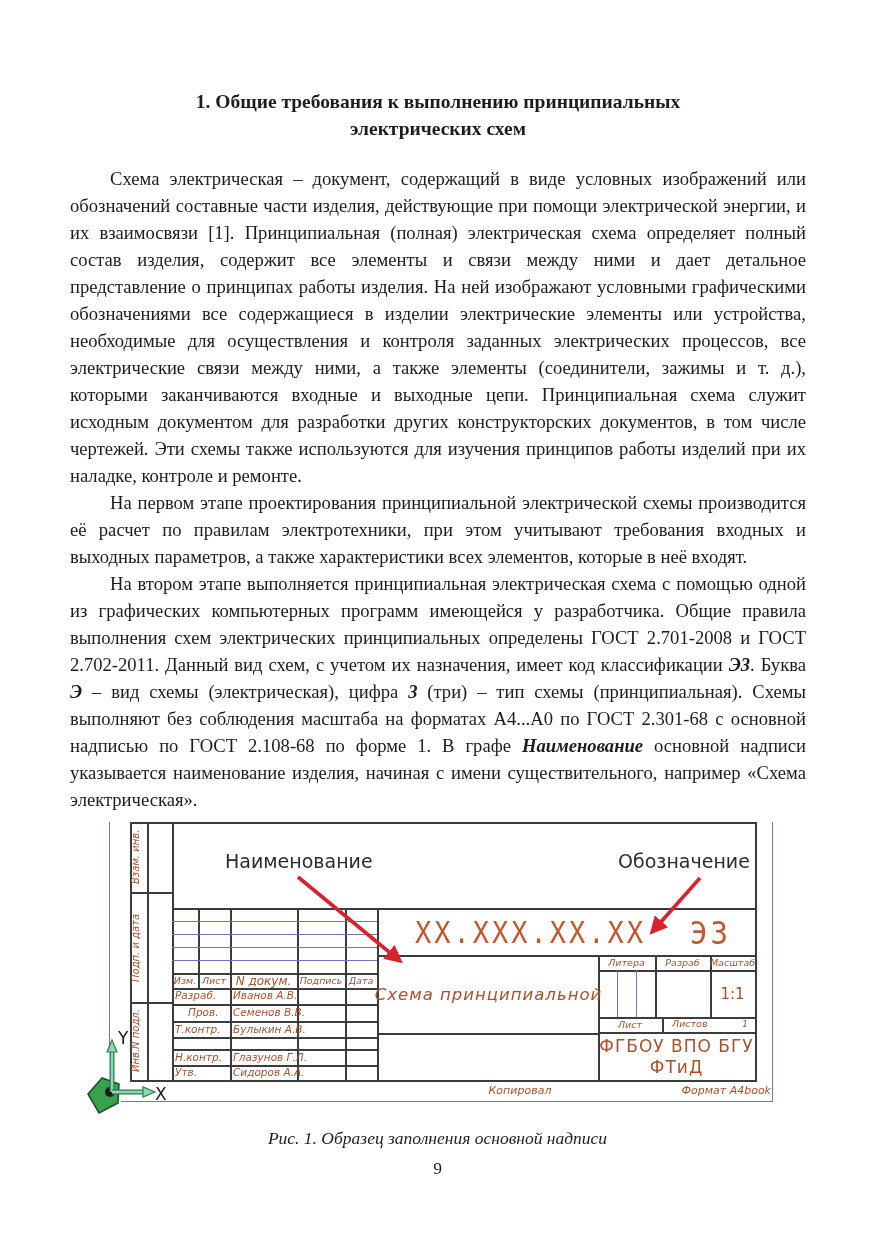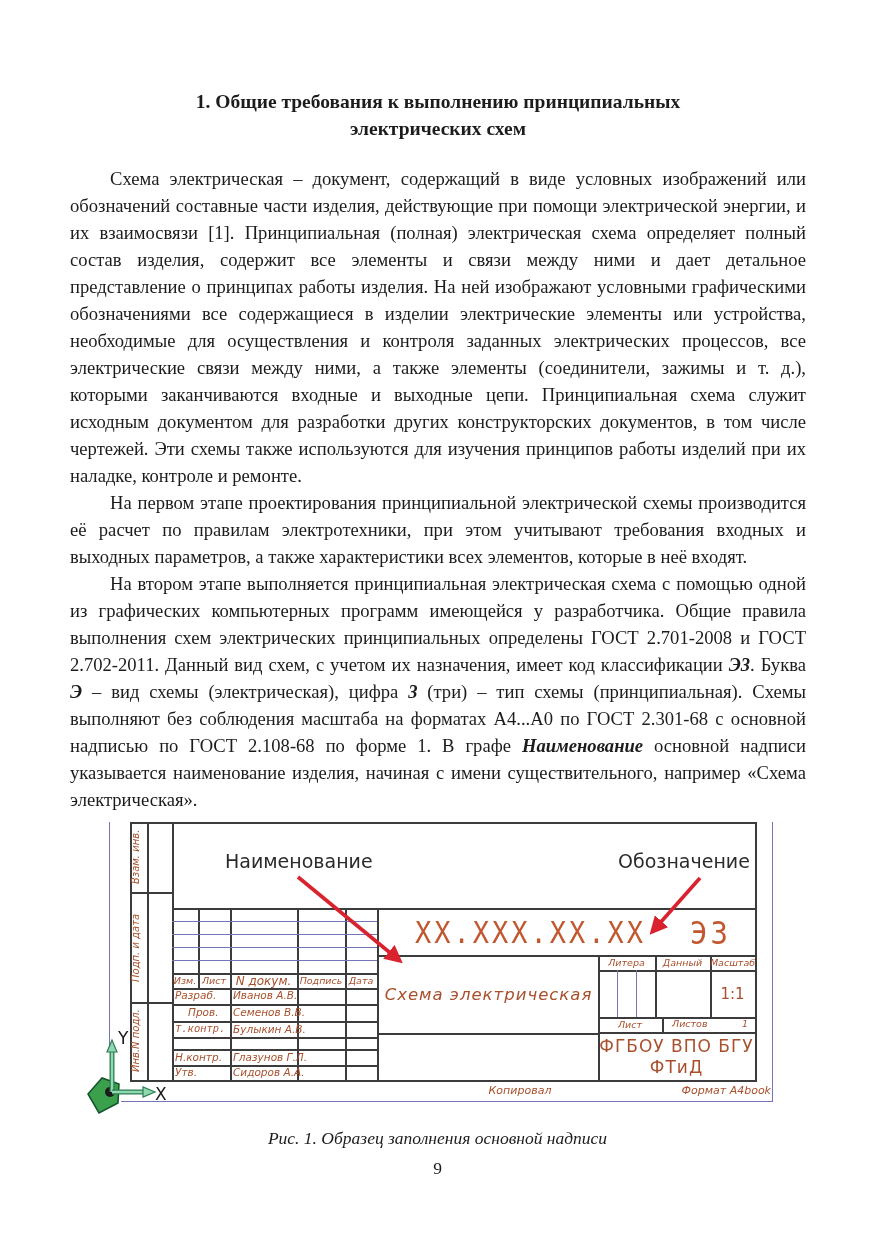--- a/index.html
+++ b/index.html
@@ -88,45 +88,45 @@
       <div class="cad ctr" style="left:0;top:65px;width:26px;height:15px;font-size:9.5px;">Изм.</div>
       <div class="cad ctr" style="left:26px;top:65px;width:32px;height:15px;font-size:9.5px;">Лист</div>
       <div class="cad ctr" style="left:58px;top:65px;width:67px;height:15px;font-size:12px;">N докум.</div>
       <div class="cad ctr" style="left:125px;top:65px;width:48px;height:15px;font-size:9.5px;">Подпись</div>
       <div class="cad ctr" style="left:173px;top:65px;width:32px;height:15px;font-size:9.5px;">Дата</div>
 
       <div class="cad" style="left:3px;top:81px;width:54px;font-size:10.5px;">Разраб.</div>
       <div class="cad" style="left:61px;top:81px;width:63px;font-size:10.5px;">Иванов А.В.</div>
       <div class="cad" style="left:16px;top:98px;width:54px;font-size:10.5px;">Пров.</div>
       <div class="cad" style="left:61px;top:98px;width:63px;font-size:10.5px;">Семенов В.В.</div>
-      <div class="cad" style="left:3px;top:115px;width:54px;font-size:10.5px;font-family:Liberation Mono, monospace;">Т.контр.</div>
+      <div class="cad" style="left:3px;top:115px;width:54px;font-size:10.5px;">Т.контр.</div>
       <div class="cad" style="left:61px;top:115px;width:63px;font-size:10.5px;">Булыкин А.В.</div>
       <div class="cad" style="left:3px;top:143px;width:54px;font-size:10.5px;">Н.контр.</div>
       <div class="cad" style="left:61px;top:143px;width:63px;font-size:10.5px;">Глазунов Г.Л.</div>
       <div class="cad" style="left:3px;top:158px;width:54px;font-size:10.5px;">Утв.</div>
       <div class="cad" style="left:61px;top:158px;width:63px;font-size:10.5px;">Сидоров А.А.</div>
 
       <div class="hl" style="left:205px;top:47px;width:378px;height:2px;"></div>
       <div style="position:absolute;left:205px;top:2px;width:378px;height:45px;display:flex;align-items:center;justify-content:space-between;padding:0 24px 0 38px;box-sizing:border-box;">
         <span class="design">XX.XXX.XX.XX</span>
         <span class="design" style="font-size:29px;">Э3</span>
       </div>
 
       <div class="vl" style="left:426px;top:47px;height:125px;"></div>
       <div class="hl" style="left:205px;top:125px;width:221px;height:2px;"></div>
-      <div class="cad ctr" style="left:207px;top:47px;width:219px;height:78px;font-size:16.5px;letter-spacing:1px;">Схема  электрическая</div>
+      <div class="cad ctr" style="left:207px;top:47px;width:219px;height:78px;font-size:16.5px;letter-spacing:1px;">Схема  принципиальной</div>
 
       <div class="hl" style="left:426px;top:62px;width:157px;"></div>
       <div class="vl" style="left:483px;top:47px;height:62px;"></div>
       <div class="vl" style="left:538px;top:47px;height:62px;"></div>
       <div class="vlb" style="left:445px;top:62px;height:47px;"></div>
       <div class="vlb" style="left:464px;top:62px;height:47px;"></div>
       <div class="hl" style="left:426px;top:109px;width:157px;"></div>
       <div class="cad ctr" style="left:426px;top:47px;width:57px;height:15px;font-size:9.5px;">Литера</div>
-      <div class="cad ctr" style="left:483px;top:47px;width:55px;height:15px;font-size:9.5px;">Данный</div>
+      <div class="cad ctr" style="left:483px;top:47px;width:55px;height:15px;font-size:9.5px;">Разраб</div>
       <div class="cad ctr" style="left:538px;top:47px;width:45px;height:15px;font-size:9.5px;">Масштаб</div>
       <div class="cad ctr" style="left:538px;top:62px;width:45px;height:47px;font-size:15px;font-style:normal;">1:1</div>
 
       <div class="vl" style="left:490px;top:109px;height:15px;"></div>
       <div class="hl" style="left:426px;top:124px;width:157px;"></div>
       <div class="cad ctr" style="left:426px;top:109px;width:64px;height:15px;font-size:9.5px;">Лист</div>
       <div class="cad" style="left:500px;top:110px;font-size:9.5px;">Листов</div>
       <div class="cad" style="left:570px;top:110px;font-size:9.5px;">1</div>
 
       <div class="cad ctr" style="left:426px;top:126px;width:157px;height:24px;font-size:17px;font-style:normal;letter-spacing:1px;">ФГБОУ ВПО БГУ</div>

